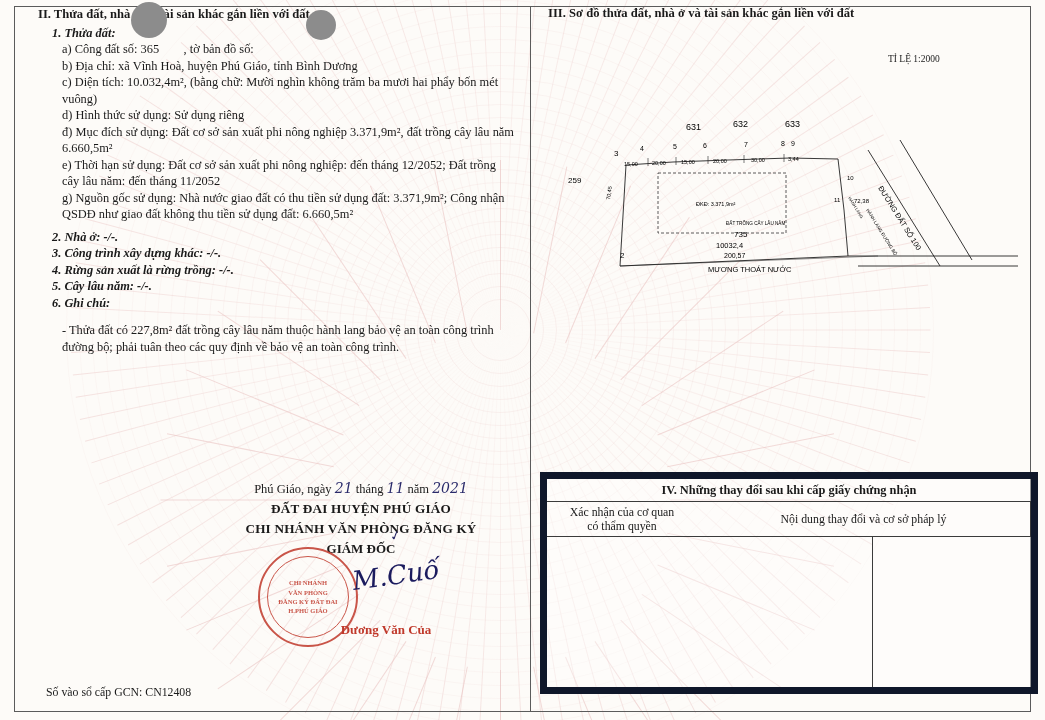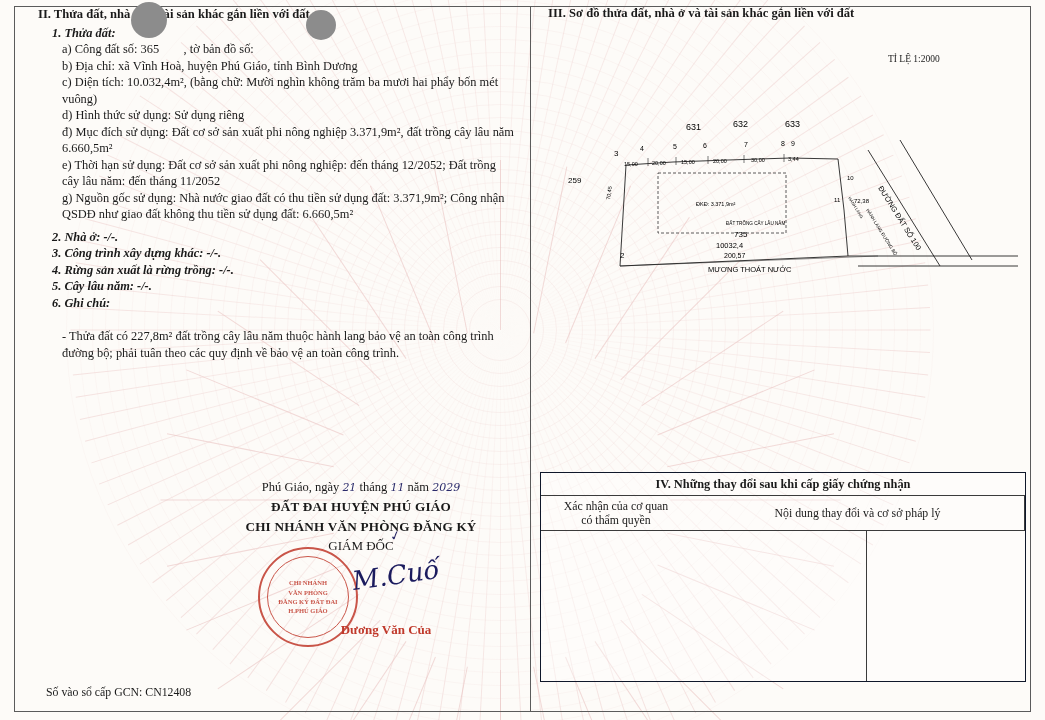--- a/index.html
+++ b/index.html
@@ -143,29 +143,29 @@
     width: 330px;
     text-align: center;
     font-size: 12.6px;
     line-height: 1.5;
   }
   .sign-date { font-size: 12.5px; }
   .sign-date .hand {
     font-family: "DejaVu Serif", serif;
     font-style: italic;
     color: #2b2b6b;
-    font-size: 11px;
+    font-size: 14px;
   }
   .sign-org {
     font-weight: bold;
     font-size: 13.2px;
     letter-spacing: 0.2px;
   }
   .sign-role {
-    font-weight: normal;
+    font-weight: bold;
     font-size: 13px;
   }
   .stamp {
     position: absolute;
     left: 258px;
     top: 547px;
     width: 96px;
     height: 96px;
     border: 2px solid #c0392b;
     border-radius: 50%;
@@ -222,21 +222,21 @@
     z-index: 7;
   }
 
   
   .sec4 {
     position: absolute;
     left: 540px;
     top: 472px;
     width: 484px;
     height: 208px;
-    border: 1px solid #0f172a;
+    border: 7px solid #0f172a;
     z-index: 3;
     background: rgba(255,255,255,0.35);
   }
   .sec4-head {
     height: 22px;
     border-bottom: 1px solid #3b3b3b;
     display: flex;
     align-items: center;
     justify-content: center;
     font-weight: bold;
@@ -506,21 +506,21 @@
     <div class="lvl2">
       <span>g) Nguồn gốc sử dụng:</span>
       <span>Nhà nước giao đất có thu tiền sử dụng đất: 3.371,9m²; Công nhận QSDĐ như giao đất không thu tiền sử dụng đất: 6.660,5m²</span>
     </div>
 
     <div class="lvl1" style="margin-top:6px;">2. Nhà ở:  -/-.</div>
     <div class="lvl1">3. Công trình xây dựng khác: -/-.</div>
     <div class="lvl1">4. Rừng sản xuất là rừng trồng: -/-.</div>
     <div class="lvl1">5. Cây lâu năm: -/-.</div>
     <div class="lvl1">6. Ghi chú:</div>
-    <div class="note-block" style="margin-top:17px;">- Thửa đất có 227,8m² đất trồng cây lâu năm thuộc hành lang bảo vệ an toàn công trình đường bộ; phải tuân theo các quy định về bảo vệ an toàn công trình.</div>
+    <div class="note-block" style="margin-top:11px;">- Thửa đất có 227,8m² đất trồng cây lâu năm thuộc hành lang bảo vệ an toàn công trình đường bộ; phải tuân theo các quy định về bảo vệ an toàn công trình.</div>
   </div>
 
   <div class="right-col">
     <div class="sec3-title">III. Sơ đồ thửa đất, nhà ở và tài sản khác gắn liền với đất</div>
     <div class="scale-label">TỈ LỆ 1:2000</div>
   </div>
 
   <div class="map-area">
     <svg width="484" height="220" viewBox="0 0 484 220">
 
@@ -592,21 +592,21 @@
     </svg>
   </div>
 
   <div class="sign-block">
     <div class="sign-date">
       <span>Phú Giáo, ngày</span>
       <span class="hand">21</span>
       <span>tháng</span>
       <span class="hand">11</span>
       <span>năm</span>
-      <span class="hand">2029</span>
+      <span class="hand">2021</span>
     </div>
     <div class="sign-org">ĐẤT ĐAI HUYỆN PHÚ GIÁO</div>
     <div class="sign-org">CHI NHÁNH VĂN PHÒNG ĐĂNG KÝ</div>
     <div class="sign-role">GIÁM ĐỐC</div>
   </div>
 
   <div class="check-mark">✓</div>
 
   <div class="stamp">
     <div class="inner">

